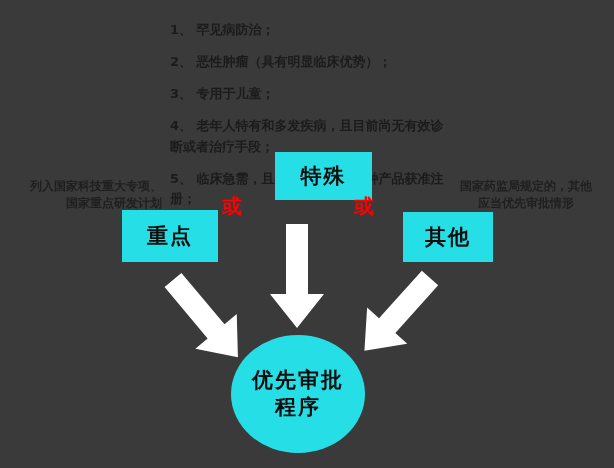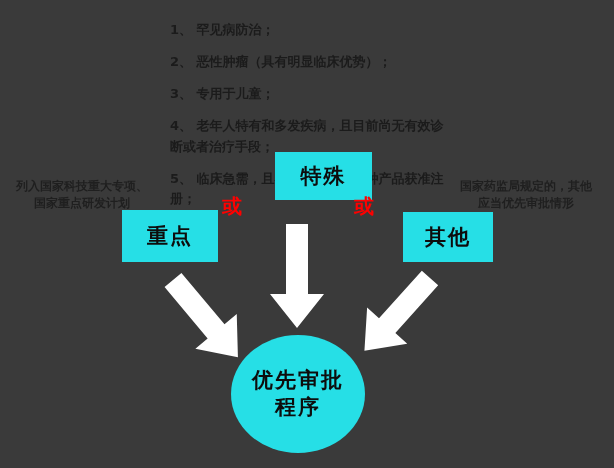--- a/index.html
+++ b/index.html
@@ -28,21 +28,21 @@
   
   .side-label {
     position: absolute;
     color: var(--side-text, #1f1f1f);
     font-size: 12px;
     font-weight: bold;
     line-height: 1.45;
     text-align: center;
     width: 160px;
   }
-  .side-label.left  { left: 2px;  top: 178px; }
+  .side-label.left  { left: 2px;  top: 178px; text-align: right; }
   .side-label.right { left: 446px; top: 178px; font-family: Liberation Serif, serif; }
 
   
   .box {
     position: absolute;
     background: var(--cyan, #26dfe6);
     color: var(--box-text, #0d0d0d);
     font-size: 21px;
     font-weight: bold;
     display: flex;

